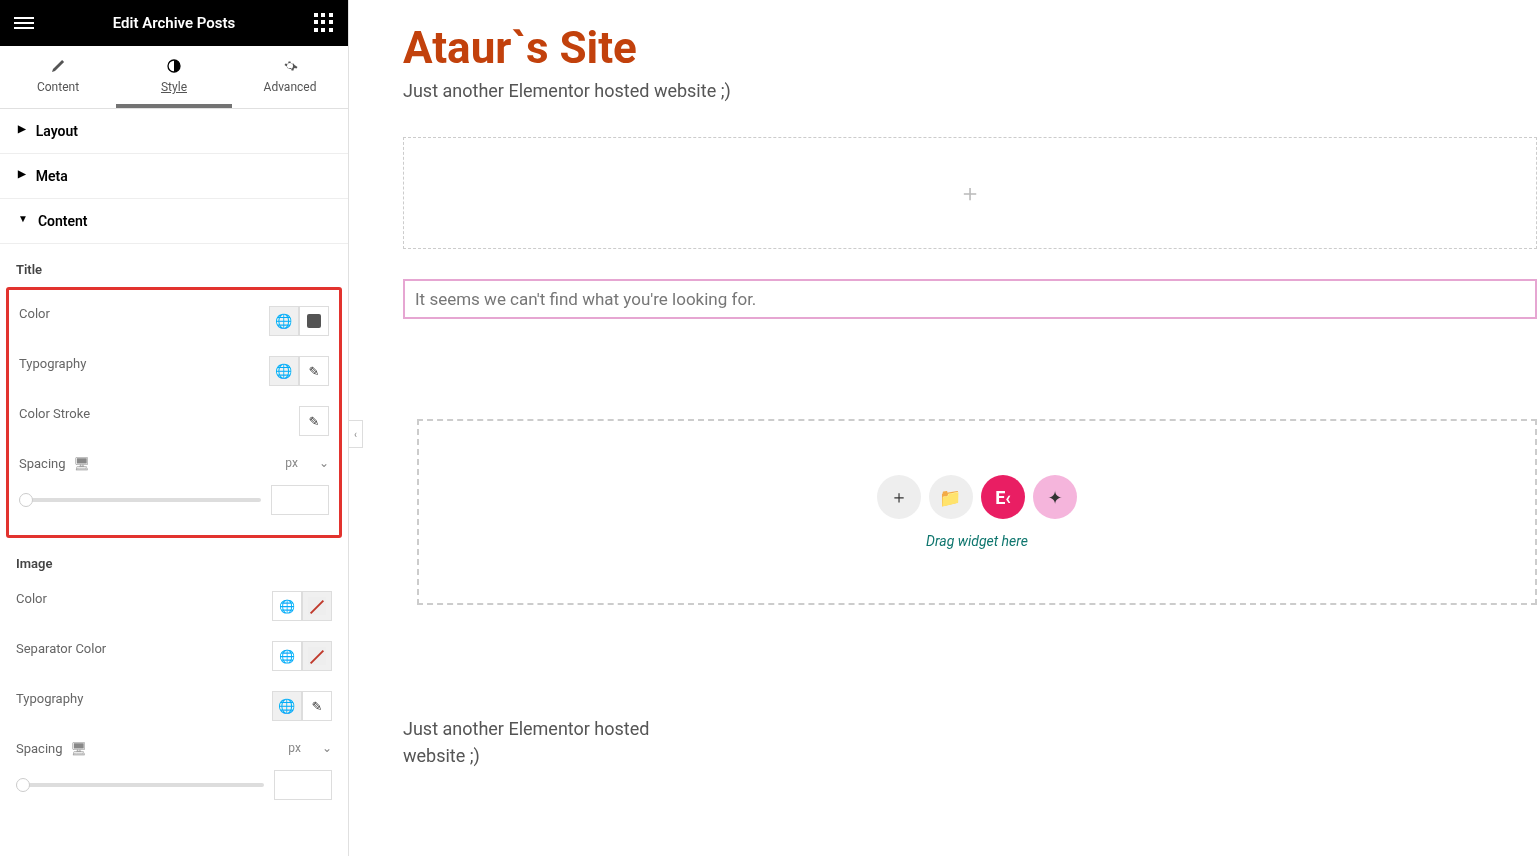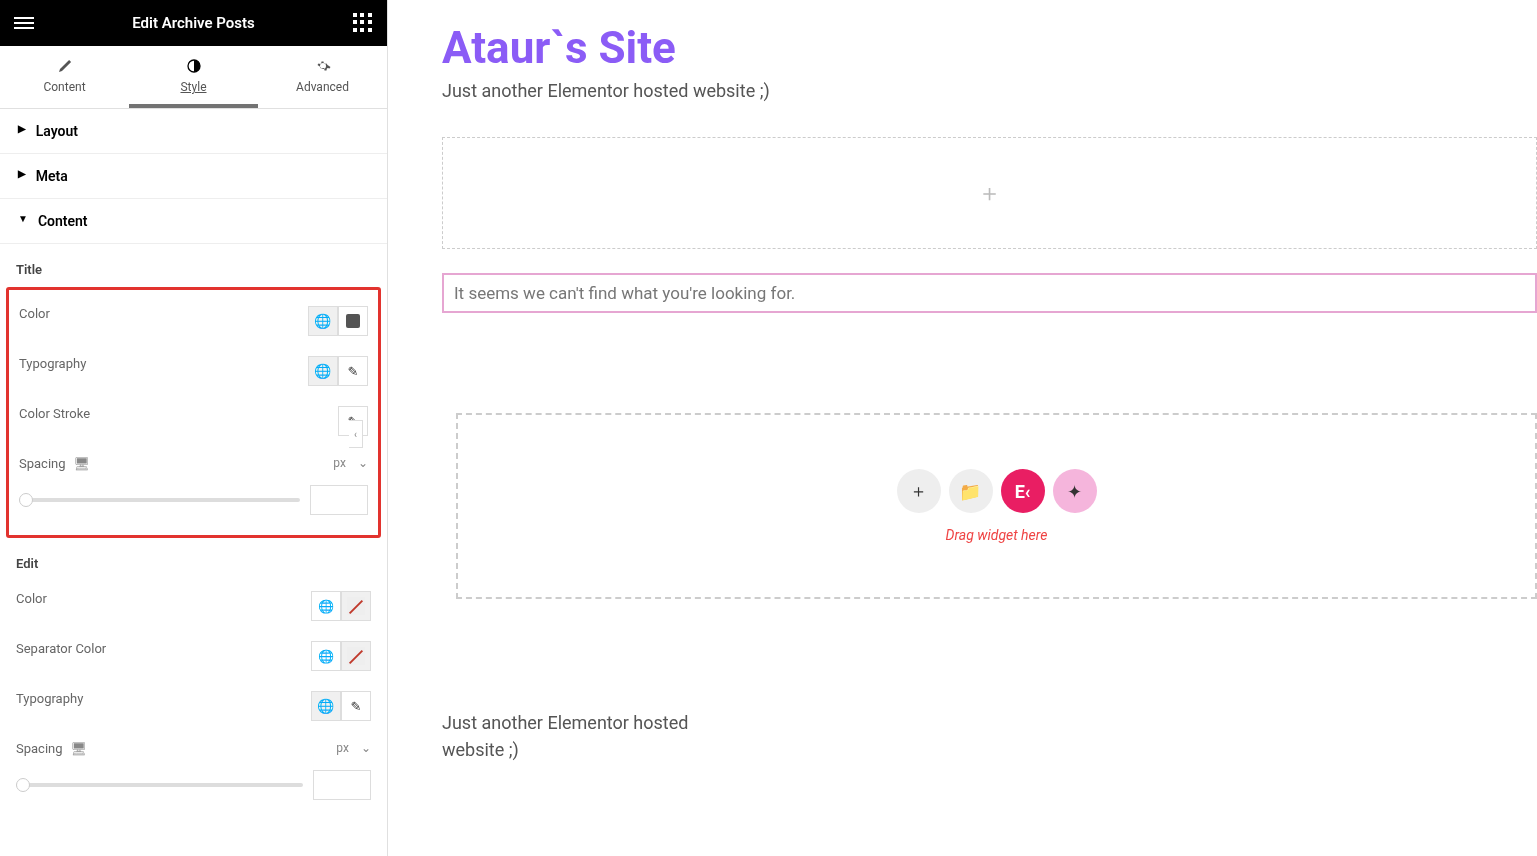--- a/index.html
+++ b/index.html
@@ -1,17 +1,17 @@
 <!DOCTYPE html>
 <html><head>
 <meta charset="utf-8">
 <style>
 * { box-sizing: border-box; margin: 0; padding: 0; }
 body { font-family: -apple-system, BlinkMacSystemFont, "Segoe UI", Roboto, sans-serif; display: flex; height: 856px; width: 1537px; overflow: hidden; }
-.sidebar { width: 388px; border-right: 1px solid #e0e0e0; display: flex; flex-direction: column; background: #fff; }
+.sidebar { width: 349px; border-right: 1px solid #e0e0e0; display: flex; flex-direction: column; background: #fff; }
 .topbar { background: #000; color: #fff; height: 46px; display: flex; align-items: center; justify-content: space-between; padding: 0 14px; }
 .topbar-title { font-size: 15px; font-weight: 600; flex: 1; text-align: center; }
 .hamburger, .grid-icon { width: 20px; height: 20px; display: flex; flex-direction: column; justify-content: center; gap: 3px; cursor: pointer; }
 .hamburger span { height: 2px; background: #fff; }
 .grid-icon { display: grid; grid-template-columns: repeat(3, 1fr); grid-template-rows: repeat(3, 1fr); gap: 2px; }
 .grid-icon span { background: #fff; width: 4px; height: 4px; }
 .tabs { display: flex; border-bottom: 1px solid #e0e0e0; }
 .tab { flex: 1; text-align: center; padding: 12px 0 10px; font-size: 12px; color: #555; cursor: pointer; }
 .tab.active { border-bottom: 4px solid #737373; text-decoration: underline; }
 .tab-icon { display: block; margin: 0 auto 6px; width: 16px; height: 16px; }
@@ -25,41 +25,41 @@
 .control-row { display: flex; align-items: flex-start; justify-content: space-between; padding: 10px 0; font-size: 13px; color: #666; }
 .control-row .label { flex: 1; }
 .btn-group { display: flex; gap: 0; }
 .square-btn { width: 30px; height: 30px; border: 1px solid #ddd; background: #fff; display: flex; align-items: center; justify-content: center; cursor: pointer; }
 .square-btn.active { background: #f0f0f0; }
 .globe-icon { color: #c036c0; font-size: 14px; }
 .swatch { width: 14px; height: 14px; background: #545454; border-radius: 2px; }
 .swatch-none { width: 18px; height: 18px; position: relative; background: #eee; }
 .swatch-none::after { content: ""; position: absolute; left: 0; right: 0; top: 50%; border-top: 2px solid #c0392b; transform: rotate(-45deg); }
 .pencil-icon { font-size: 13px; color: #333; }
-.unit-select { font-size: 12px; color: #888; display: flex; align-items: center; gap: 12px; }
+.unit-select { font-size: 12px; color: #888; display: flex; align-items: center; gap: 21px; }
 .slider-row { display: flex; align-items: center; gap: 10px; padding: 4px 0 14px; }
 .slider { flex: 1; height: 4px; background: #ddd; border-radius: 2px; position: relative; cursor: pointer; }
 .slider-thumb { width: 14px; height: 14px; border-radius: 50%; background: #fff; border: 1px solid #ccc; position: absolute; left: 0; top: -5px; }
 .slider-input { width: 58px; height: 30px; border: 1px solid #ddd; }
 .responsive-icon { margin-left: 8px; color: #888; font-size: 13px; }
 .highlight-box { border: 3px solid #e2332e; border-radius: 3px; padding: 6px 10px 6px; margin: 0 -10px; }
 .collapse-handle { position: absolute; left: 349px; top: 420px; width: 14px; height: 28px; background: #fff; border: 1px solid #ddd; border-left: none; display: flex; align-items: center; justify-content: center; font-size: 10px; color: #888; cursor: pointer; }
 .canvas { flex: 1; padding: 22px 0 0 54px; position: relative; overflow: hidden; }
-.site-title { font-size: 44px; font-weight: 700; color: #8b5cf6; }
+.site-title { font-size: 44px; font-weight: 700; color: #c2410c; }
 .site-tagline { font-size: 18px; color: #555; margin-top: 6px; }
 .drop-zone { margin-top: 36px; border: 1px dashed #ccc; height: 112px; display: flex; align-items: center; justify-content: center; }
 .plus-light { color: #bbb; font-size: 24px; }
-.alert-box { margin-top: 24px; border: 2px solid #e6a6d2; padding: 8px 10px; font-size: 17px; color: #777; }
+.alert-box { margin-top: 30px; border: 2px solid #e6a6d2; padding: 8px 10px; font-size: 17px; color: #777; }
 .widget-drop { margin: 100px 0 0 14px; border: 2px dashed #ccc; height: 186px; display: flex; flex-direction: column; align-items: center; justify-content: center; gap: 14px; }
 .circle-btns { display: flex; gap: 8px; }
 .circle-btn { width: 44px; height: 44px; border-radius: 50%; display: flex; align-items: center; justify-content: center; font-size: 18px; cursor: pointer; }
 .circle-btn.gray { background: #eee; color: #333; }
 .circle-btn.pink { background: #e91e63; color: #fff; font-weight: 700; }
 .circle-btn.lightpink { background: #f5b5dc; color: #333; }
-.drop-hint { font-style: italic; color: #ef4444; font-size: 14px; }
+.drop-hint { font-style: italic; color: #0f766e; font-size: 14px; }
 .footer-text { margin-top: 110px; font-size: 18px; color: #555; max-width: 260px; line-height: 1.5; }
 </style>
 </head>
 <body>
 
 <div class="sidebar">
   <div class="topbar">
     <div class="hamburger">
         <span></span>
         <span></span>
@@ -157,21 +157,21 @@
             </span>
         </div>
         <div class="slider-row">
           <div class="slider">
               <div class="slider-thumb"></div>
             </div>
           <input class="slider-input" style="">
         </div>
       </div>
 
-      <div class="subheading">Edit</div>
+      <div class="subheading">Image</div>
       <div class="control-row">
         <span class="label">Color</span>
         <div class="btn-group">
           <div class="square-btn">
               <span style="color:#888">🌐</span>
             </div>
           <div class="square-btn active">
               <span class="swatch-none"></span>
             </div>
         </div>

